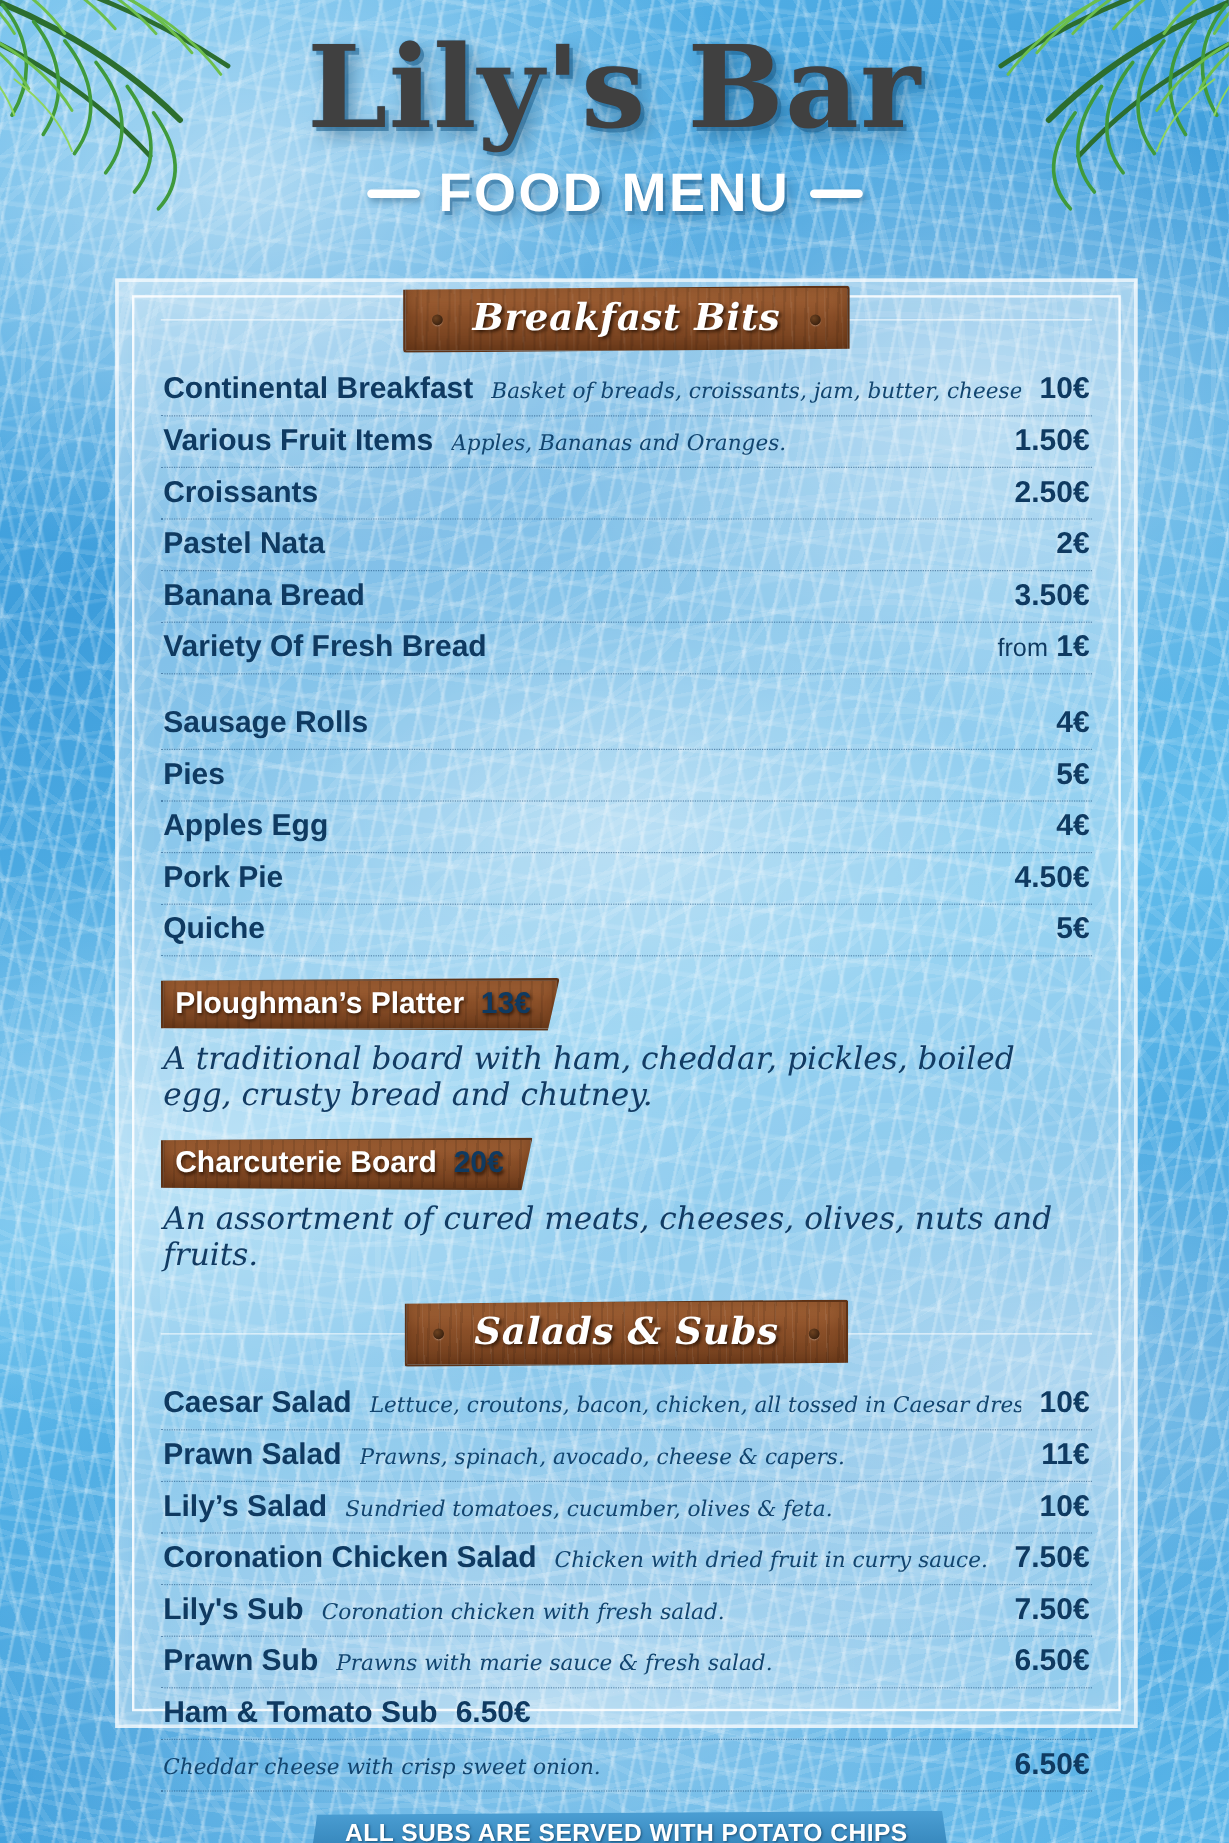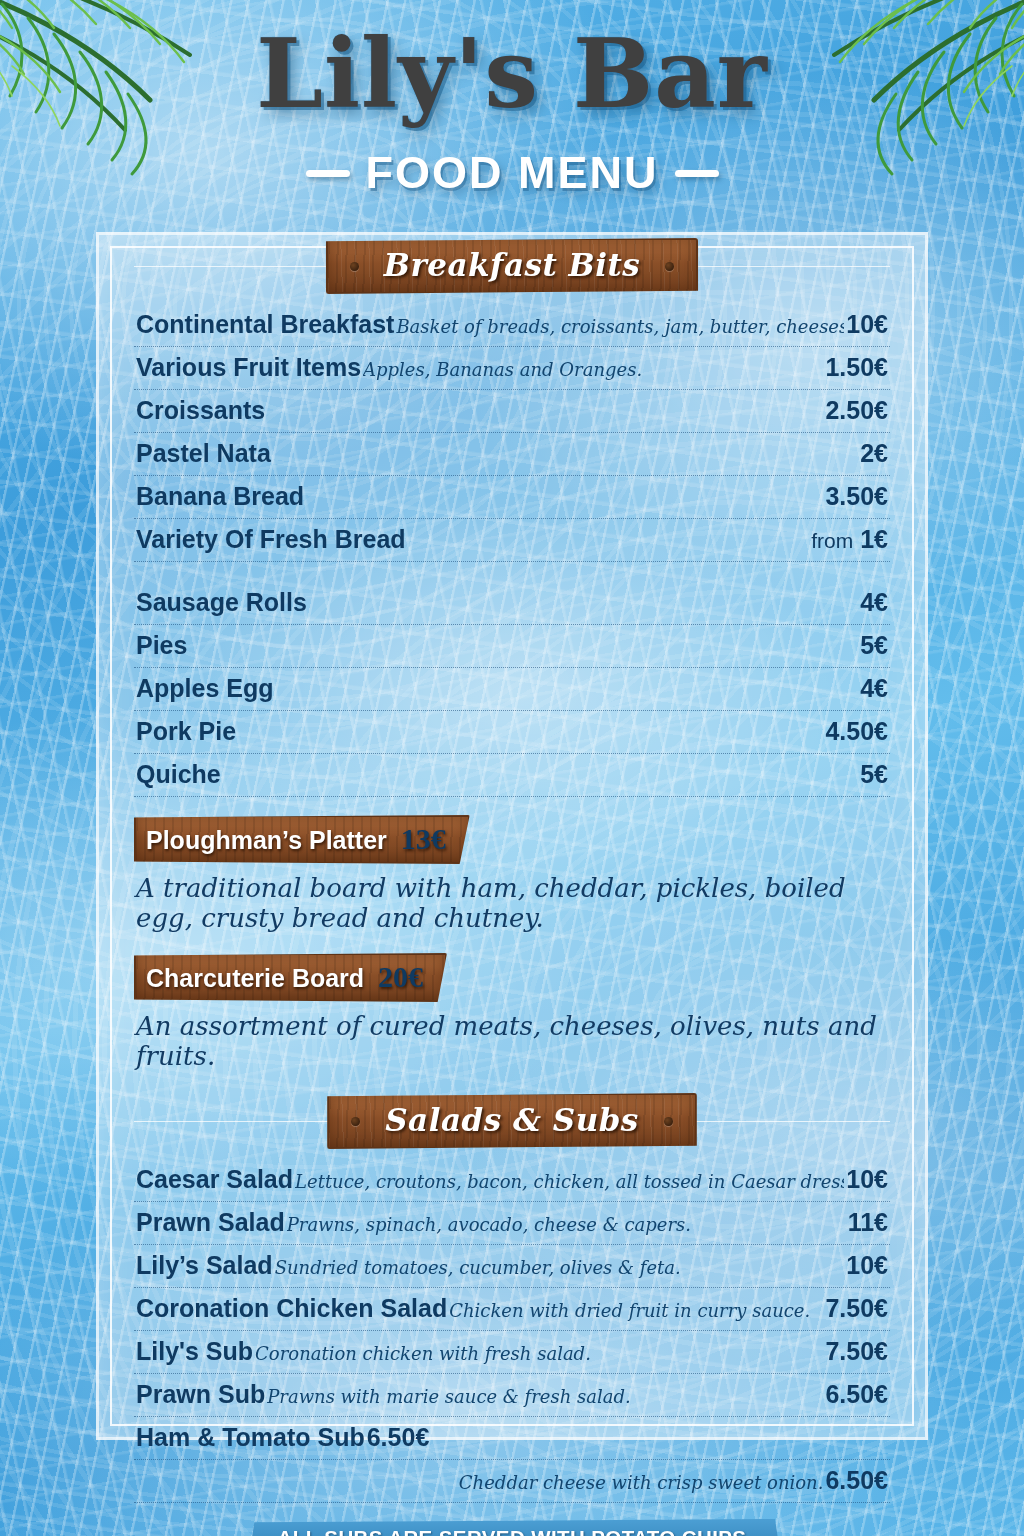--- a/index.html
+++ b/index.html
@@ -77,21 +77,21 @@
     font-size: 95px;
     line-height: 1;
     color: #404040;
     letter-spacing: 1px;
     text-shadow:
       0 0 1px #2e7fb8,
       3px 3px 0 rgba(28,94,140,0.55),
       6px 7px 14px rgba(16,64,99,0.45);
   }
   .subtitle-row {
-    margin-top: 26px;
+    margin-top: 14px;
     display: flex;
     align-items: center;
     justify-content: center;
     gap: 16px;
   }
   .dash {
     width: 44px;
     height: 7px;
     background: #ffffff;
     border-radius: 4px;
@@ -109,20 +109,21 @@
   
   .panel {
     position: absolute;
     left: 96px;
     top: 232px;
     width: 832px;
     height: 1208px;
     z-index: 3;
     background: rgba(255,255,255,0.26);
     box-shadow: inset 0 0 0 3px rgba(255,255,255,0.65), inset 0 0 40px rgba(255,255,255,0.35);
+    padding-left: 20px;
   }
   .panel-inner {
     position: absolute;
     inset: 14px;
     border: 2px solid rgba(255,255,255,0.85);
     background: rgba(255,255,255,0.12);
   }
   .content {
     position: absolute;
     left: 38px;
@@ -186,39 +187,39 @@
     border: 2px solid #5e3317;
     border-radius: 2px;
     color: #fff;
     font-family: "Liberation Sans", sans-serif;
     font-weight: bold;
     font-size: 25px;
     text-shadow: 1px 2px 3px rgba(40,18,4,0.85);
     box-shadow: 0 3px 6px rgba(20,60,90,0.30), inset 0 0 14px rgba(60,25,5,0.45);
     clip-path: polygon(0 5%, 100% 0, 97% 100%, 0 95%);
   }
-  .sign-small .price { font-size: 30px; font-family: Liberation Serif, serif; }
+  .sign-small .price { font-size: 25px; }
   .board-desc {
     font-family: "DejaVu Serif", serif;
     font-style: italic;
     font-size: 26px;
     color: #123b63;
     margin: 9px 0 0 2px;
   }
 
   
   .rows { margin-top: 10px; }
   .row {
     display: flex;
     align-items: baseline;
-    gap: 2px;
+    gap: 15px;
     padding: 6px 2px 7px;
     border-bottom: 1px dotted rgba(25,75,120,0.55);
   }
-  .row:last-child { border-bottom: 1px dotted rgba(25,75,120,0.55); text-align: right; }
+  .row:last-child { border-bottom: 1px dotted rgba(25,75,120,0.55); }
   .name {
     font-family: "Liberation Sans", sans-serif;
     font-weight: bold;
     font-size: 25px;
     color: #0f3a61;
     white-space: nowrap;
   }
   .desc {
     font-family: "DejaVu Serif", serif;
     font-style: italic;

